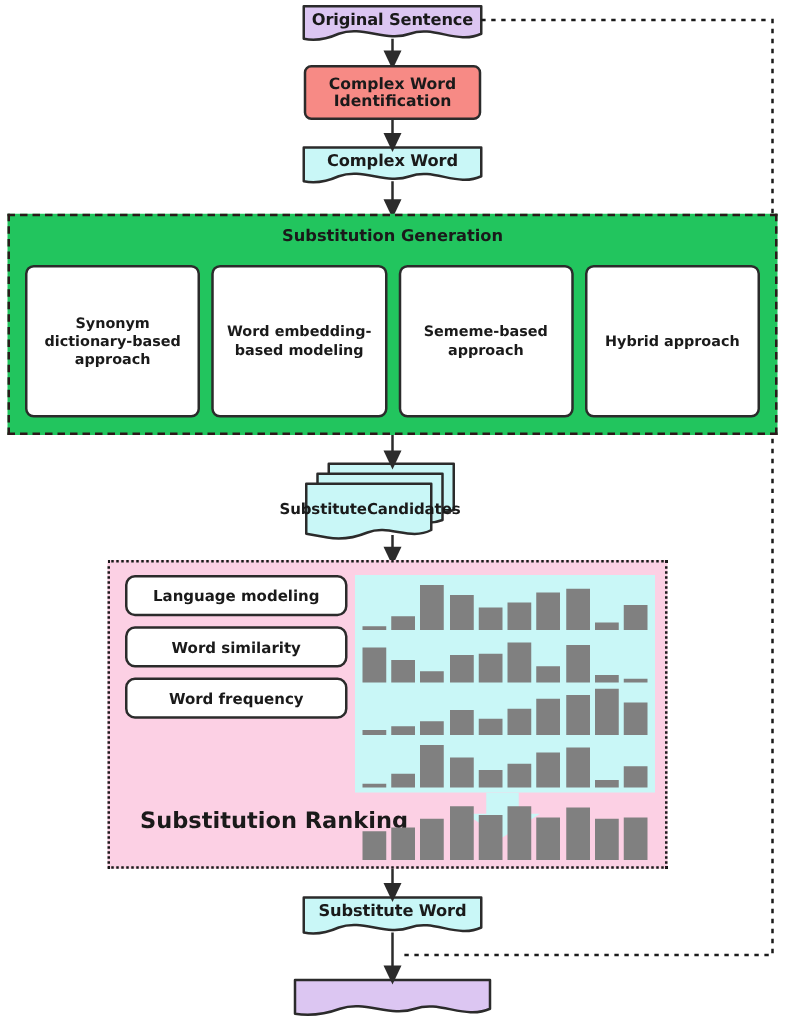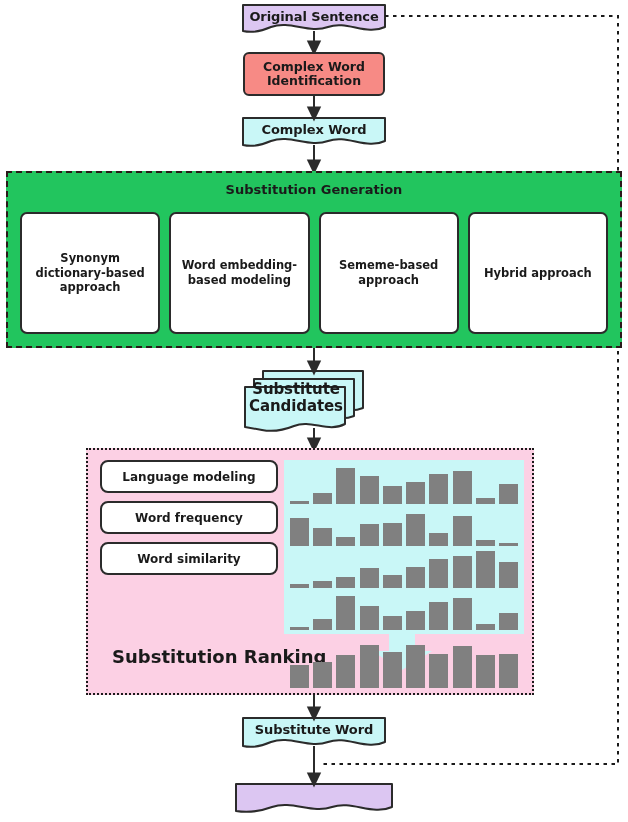--- a/index.html
+++ b/index.html
@@ -121,21 +121,21 @@
     <span>
       <span>Complex Word</span><br>
       <span>Identification</span>
     </span>
   </div>
 
   <div class="node-label" style="left:243px;top:118px;width:142px;height:24px;font-size:13px;">
     <span>Complex Word</span>
   </div>
 
-  <div class="node-label" style="left:249px;top:381px;width:94px;height:34px;font-size:15px;flex-direction:column;">
+  <div class="node-label" style="left:249px;top:391px;width:94px;height:34px;font-size:12px;flex-direction:row;">
     <span>Substitute</span>
     <span>Candidates</span>
   </div>
 
   <div class="node-label" style="left:243px;top:718px;width:142px;height:24px;font-size:13px;">
     <span>Substitute Word</span>
   </div>
 
 
   <div class="sg-outer">
@@ -145,22 +145,22 @@
       <div class="sg-col">Word embedding-based modeling</div>
       <div class="sg-col">Sememe-based approach</div>
       <div class="sg-col">Hybrid approach</div>
     </div>
   </div>
 
   <div class="rank-outer">
 
     <div class="crit-list">
       <div class="crit">Language modeling</div>
+      <div class="crit">Word similarity</div>
       <div class="crit">Word frequency</div>
-      <div class="crit">Word similarity</div>
     </div>
 
     <div class="rank-title">Substitution Ranking</div>
 
     <div class="cyan-panel">
       <div class="bar-row" style="top:4px;">
           <div class="bar" title="c1: 3" style="height: 3.33333px;"></div>
           <div class="bar" title="c2: 10" style="height: 11.1111px;"></div>
           <div class="bar" title="c3: 32" style="height: 35.5556px;"></div>
           <div class="bar" title="c4: 25" style="height: 27.7778px;"></div>

